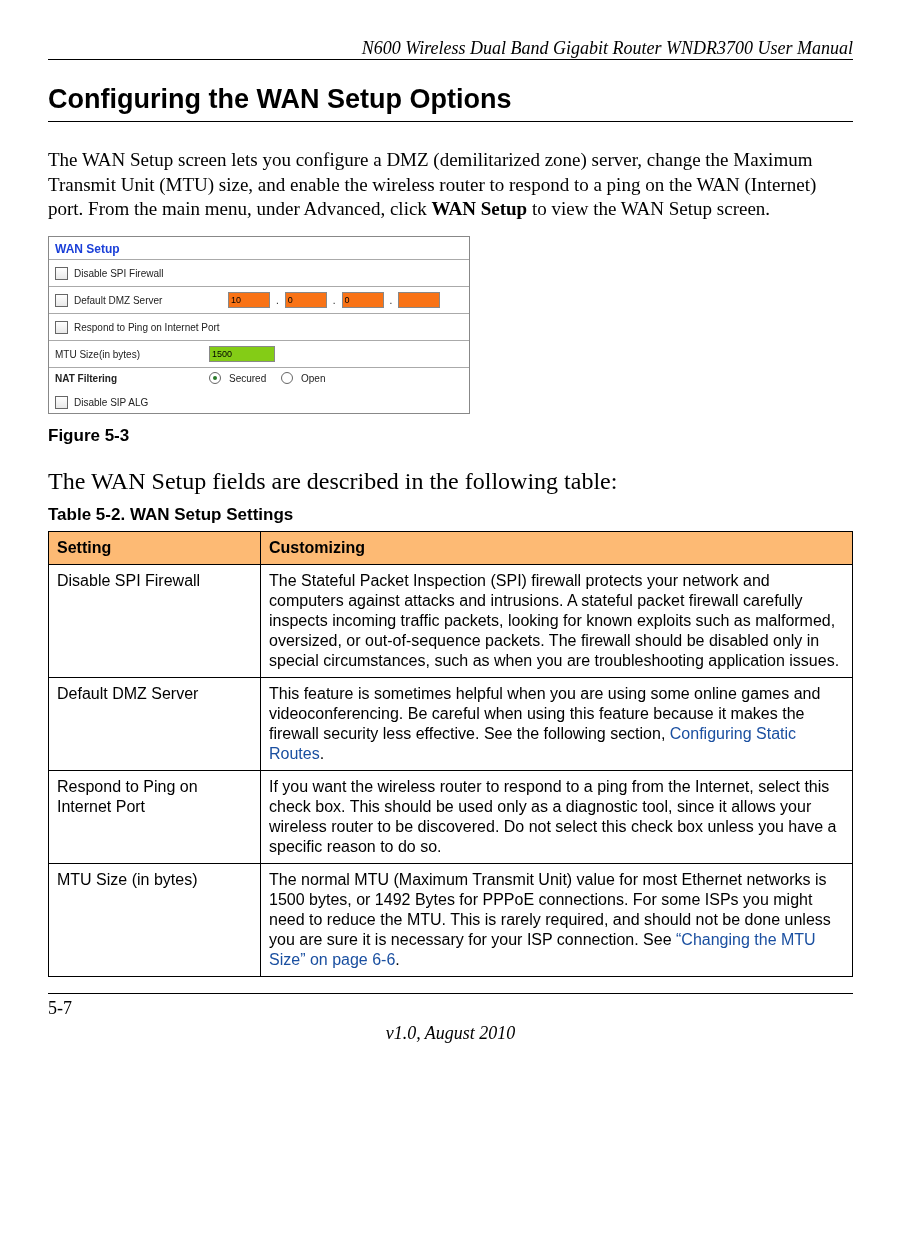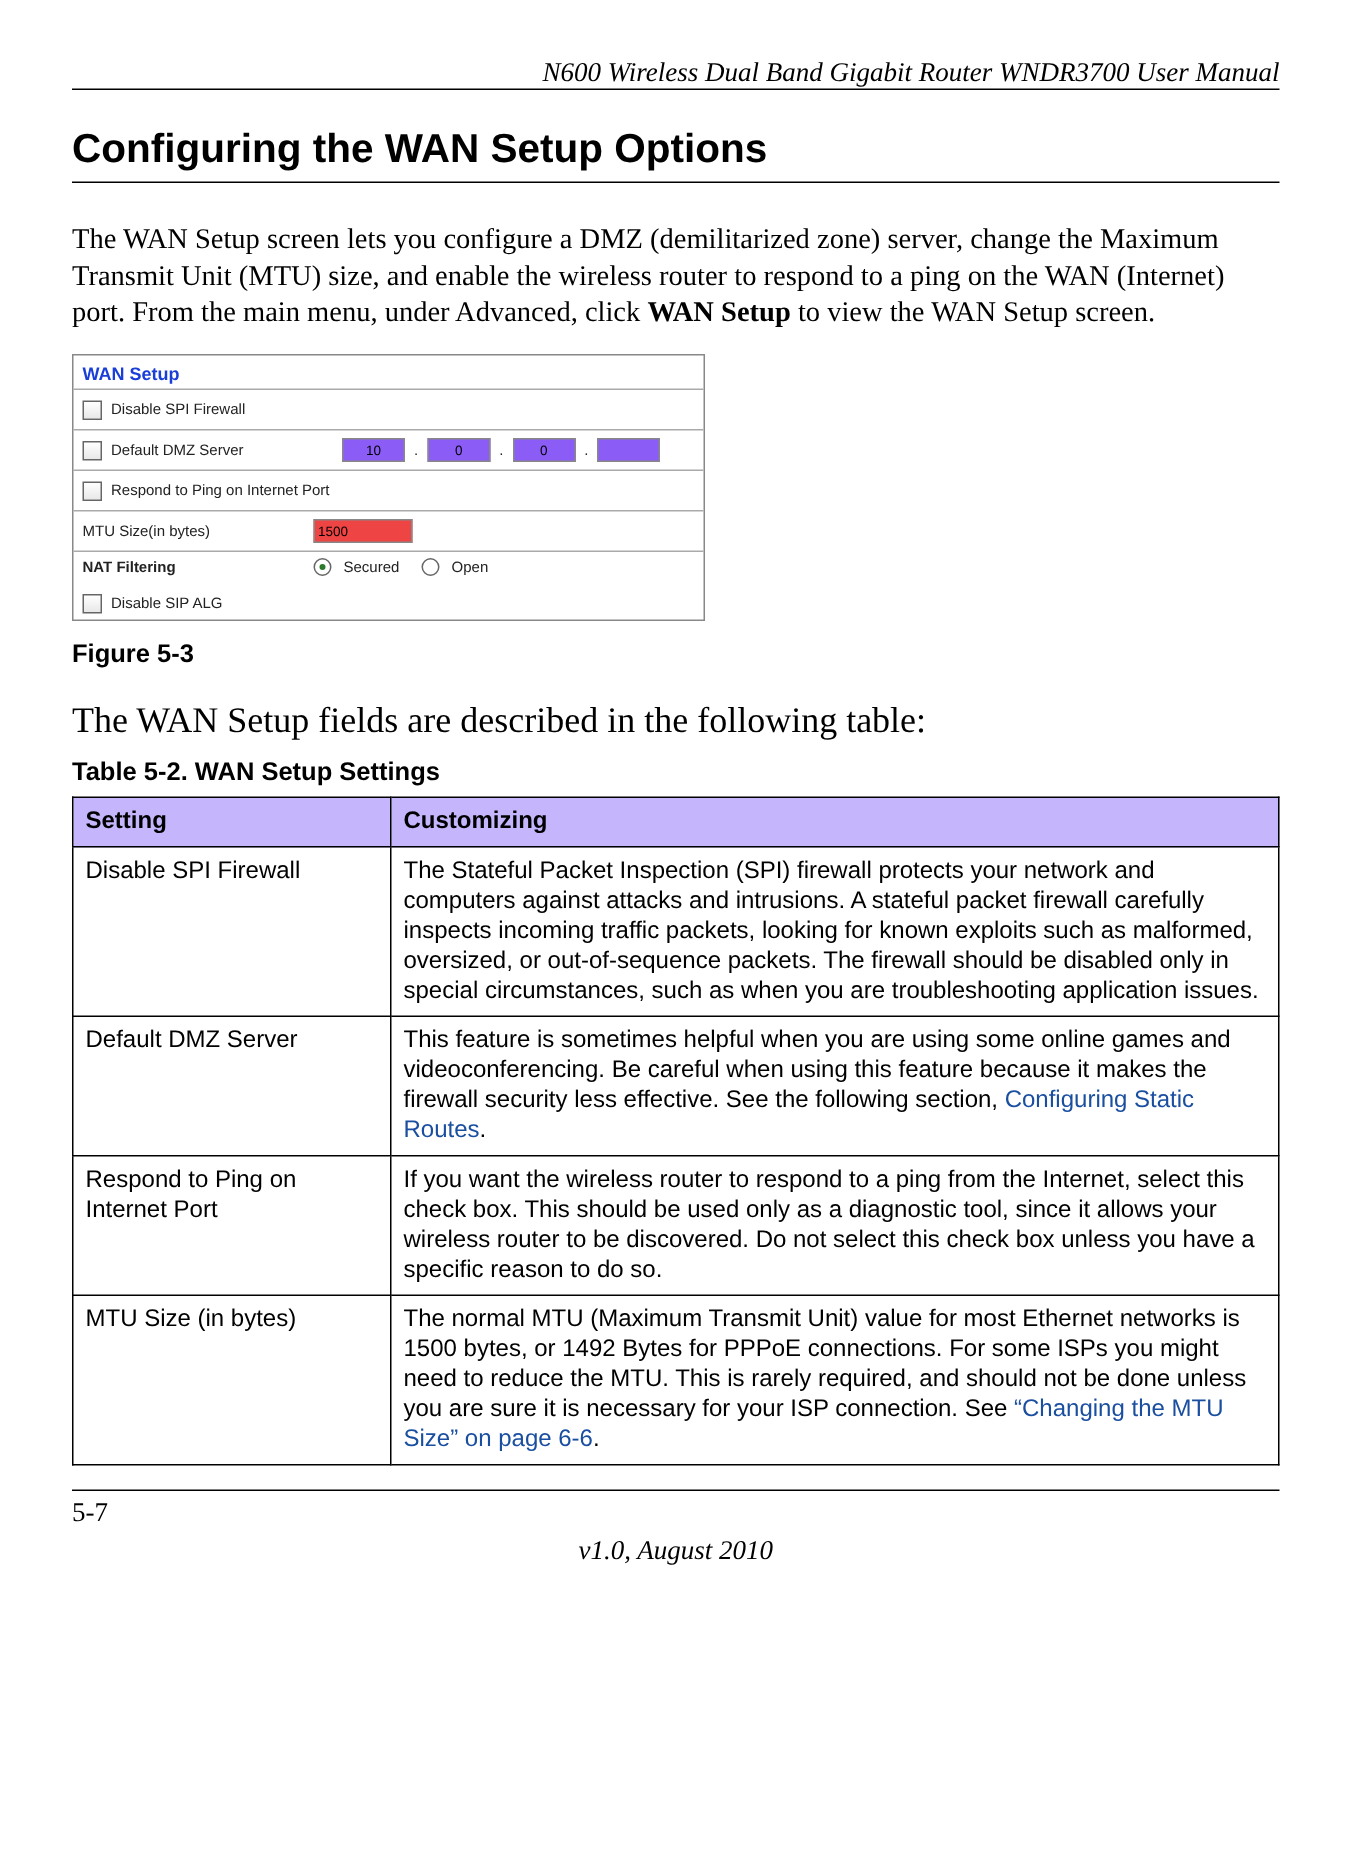--- a/index.html
+++ b/index.html
@@ -97,30 +97,29 @@
     .wan-row .label-col {
       width: 148px;
       display: inline-block;
     }
     .ip-input {
       width: 36px;
       height: 14px;
       border: 1px solid #888;
       font-size: 9px;
       padding: 0 2px;
-      background:#8b5cf6;
-      text-align:center;
+      background:#f97316;
     }
     .mtu-input {
       width: 60px;
       height: 14px;
       border: 1px solid #888;
       font-size: 9px;
       padding: 0 2px;
-      background:#ef4444;
+      background:#84cc16;
     }
     .wan-buttons {
       text-align: center;
       padding: 4px 0 6px 0;
     }
     .wan-btn {
       font-size: 10px;
       padding: 1px 8px;
       border: 1px solid #777;
       background: linear-gradient(#fff,#ddd);
@@ -144,21 +143,21 @@
       font-size: 17px;
       margin-bottom: 6px;
     }
     table.settings-table {
       border-collapse: collapse;
       width: 100%;
       font-family: Arial, Helvetica, sans-serif;
       font-size: 16px;
     }
     table.settings-table th {
-      background: #c4b5fd;
+      background: #fdba74;
       text-align: left;
       font-weight: bold;
       padding: 7px 8px;
       border: 1px solid #000;
     }
     table.settings-table td {
       border: 1px solid #000;
       padding: 6px 8px;
       vertical-align: top;
       line-height: 1.25;

